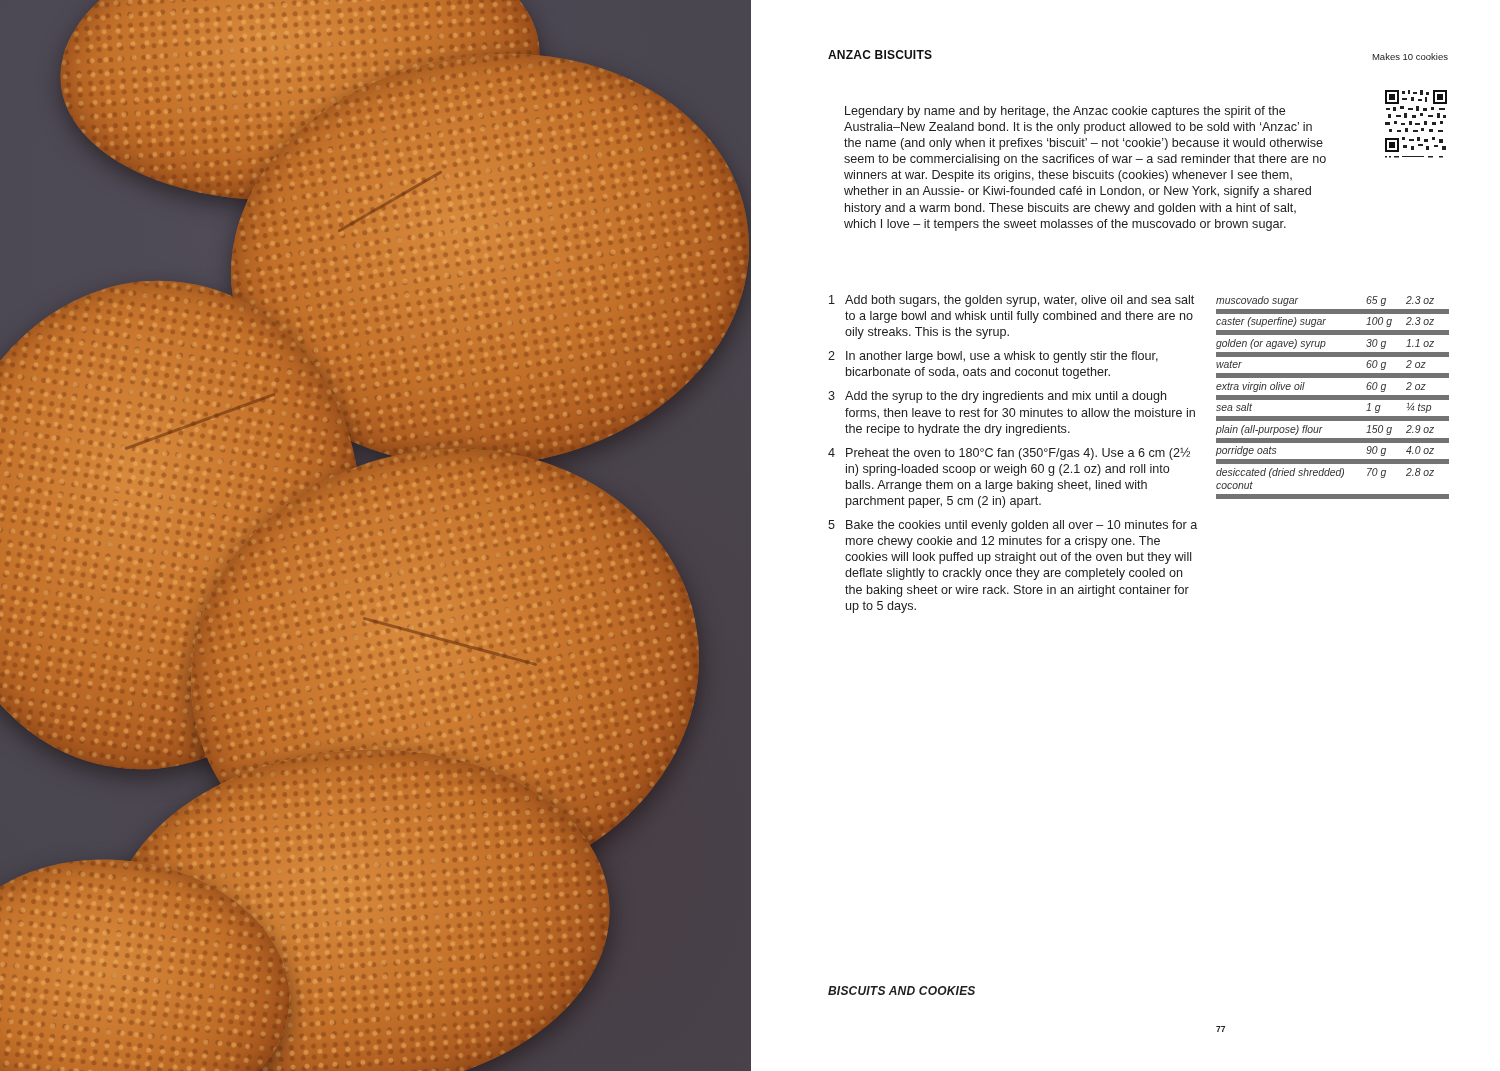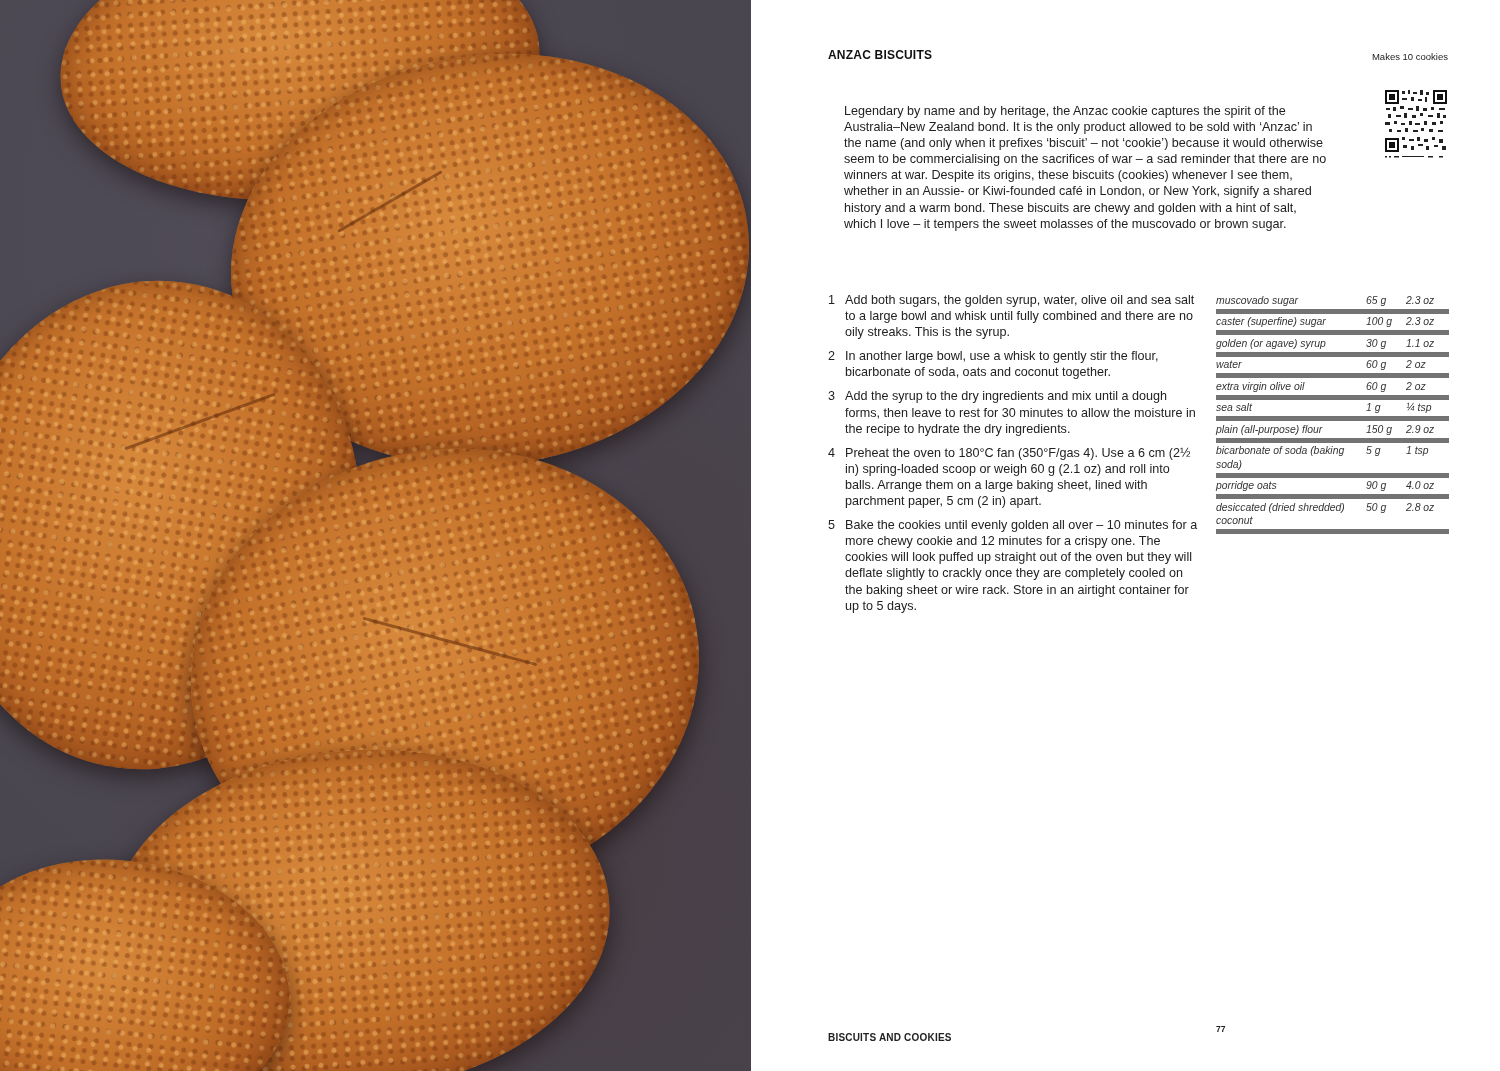--- a/index.html
+++ b/index.html
@@ -43,21 +43,21 @@
   .step-num { width: 17px; flex: none; }
   .step-text { flex: 1; }
   .ingredients { position: absolute; left: 465px; top: 292px; width: 233px; border-collapse: collapse; }
   .ingredients td {
     font-size: 10.4px; line-height: 13.5px; color: #333; padding: 1.5px 0 1.5px 0;
     border-bottom: 5px solid #737373; vertical-align: top; font-style: italic;
   }
   .ing-name { width: 150px; }
   .ing-metric { text-align: left; width: 34px; white-space: nowrap; }
   .ing-imperial { padding-left: 6px !important; white-space: nowrap; }
-  .footer-section { position: absolute; left: 77px; top: 1032px; font-size: 10px; font-weight: bold; color: #222; letter-spacing: 0.2px; }
+  .footer-section { position: absolute; left: 77px; top: 984px; font-size: 12px; font-weight: bold; color: #222; letter-spacing: 0.2px; font-style: italic; }
   .footer-page { position: absolute; left: 465px; top: 1024px; font-size: 8.5px; font-weight: bold; color: #222; }
 </style>
 </head>
 <body>
 
 <div class="photo">
   <div class="cookie" style="left:60px; top:-70px; width:480px; height:270px; transform:rotate(-4deg);"></div>
   <div class="cookie" style="left:230px; top:55px; width:520px; height:410px; transform:rotate(-8deg);"></div>
   <div class="cookie" style="left:-60px; top:280px; width:420px; height:490px; transform:rotate(8deg);"></div>
   <div class="cookie" style="left:190px; top:450px; width:510px; height:440px; transform:rotate(-10deg);"></div>
@@ -201,32 +201,27 @@
           <td class="ing-name">sea salt</td>
           <td class="ing-metric">1 g</td>
           <td class="ing-imperial">¼ tsp</td>
         </tr>
       <tr>
           <td class="ing-name">plain (all-purpose) flour</td>
           <td class="ing-metric">150 g</td>
           <td class="ing-imperial">2.9 oz</td>
         </tr>
       <tr>
-          <td class="ing-name">bicarbonate of soda (baking soda)</td>
-          <td class="ing-metric">5 g</td>
-          <td class="ing-imperial">1 tsp</td>
-        </tr>
-      <tr>
           <td class="ing-name">porridge oats</td>
           <td class="ing-metric">90 g</td>
           <td class="ing-imperial">4.0 oz</td>
         </tr>
       <tr>
           <td class="ing-name">desiccated (dried shredded) coconut</td>
-          <td class="ing-metric">50 g</td>
+          <td class="ing-metric">70 g</td>
           <td class="ing-imperial">2.8 oz</td>
         </tr>
     </tbody>
   </table>
 
   <div class="footer-section">BISCUITS AND COOKIES</div>
   <div class="footer-page">77</div>
 </div>
 
 </body></html>

